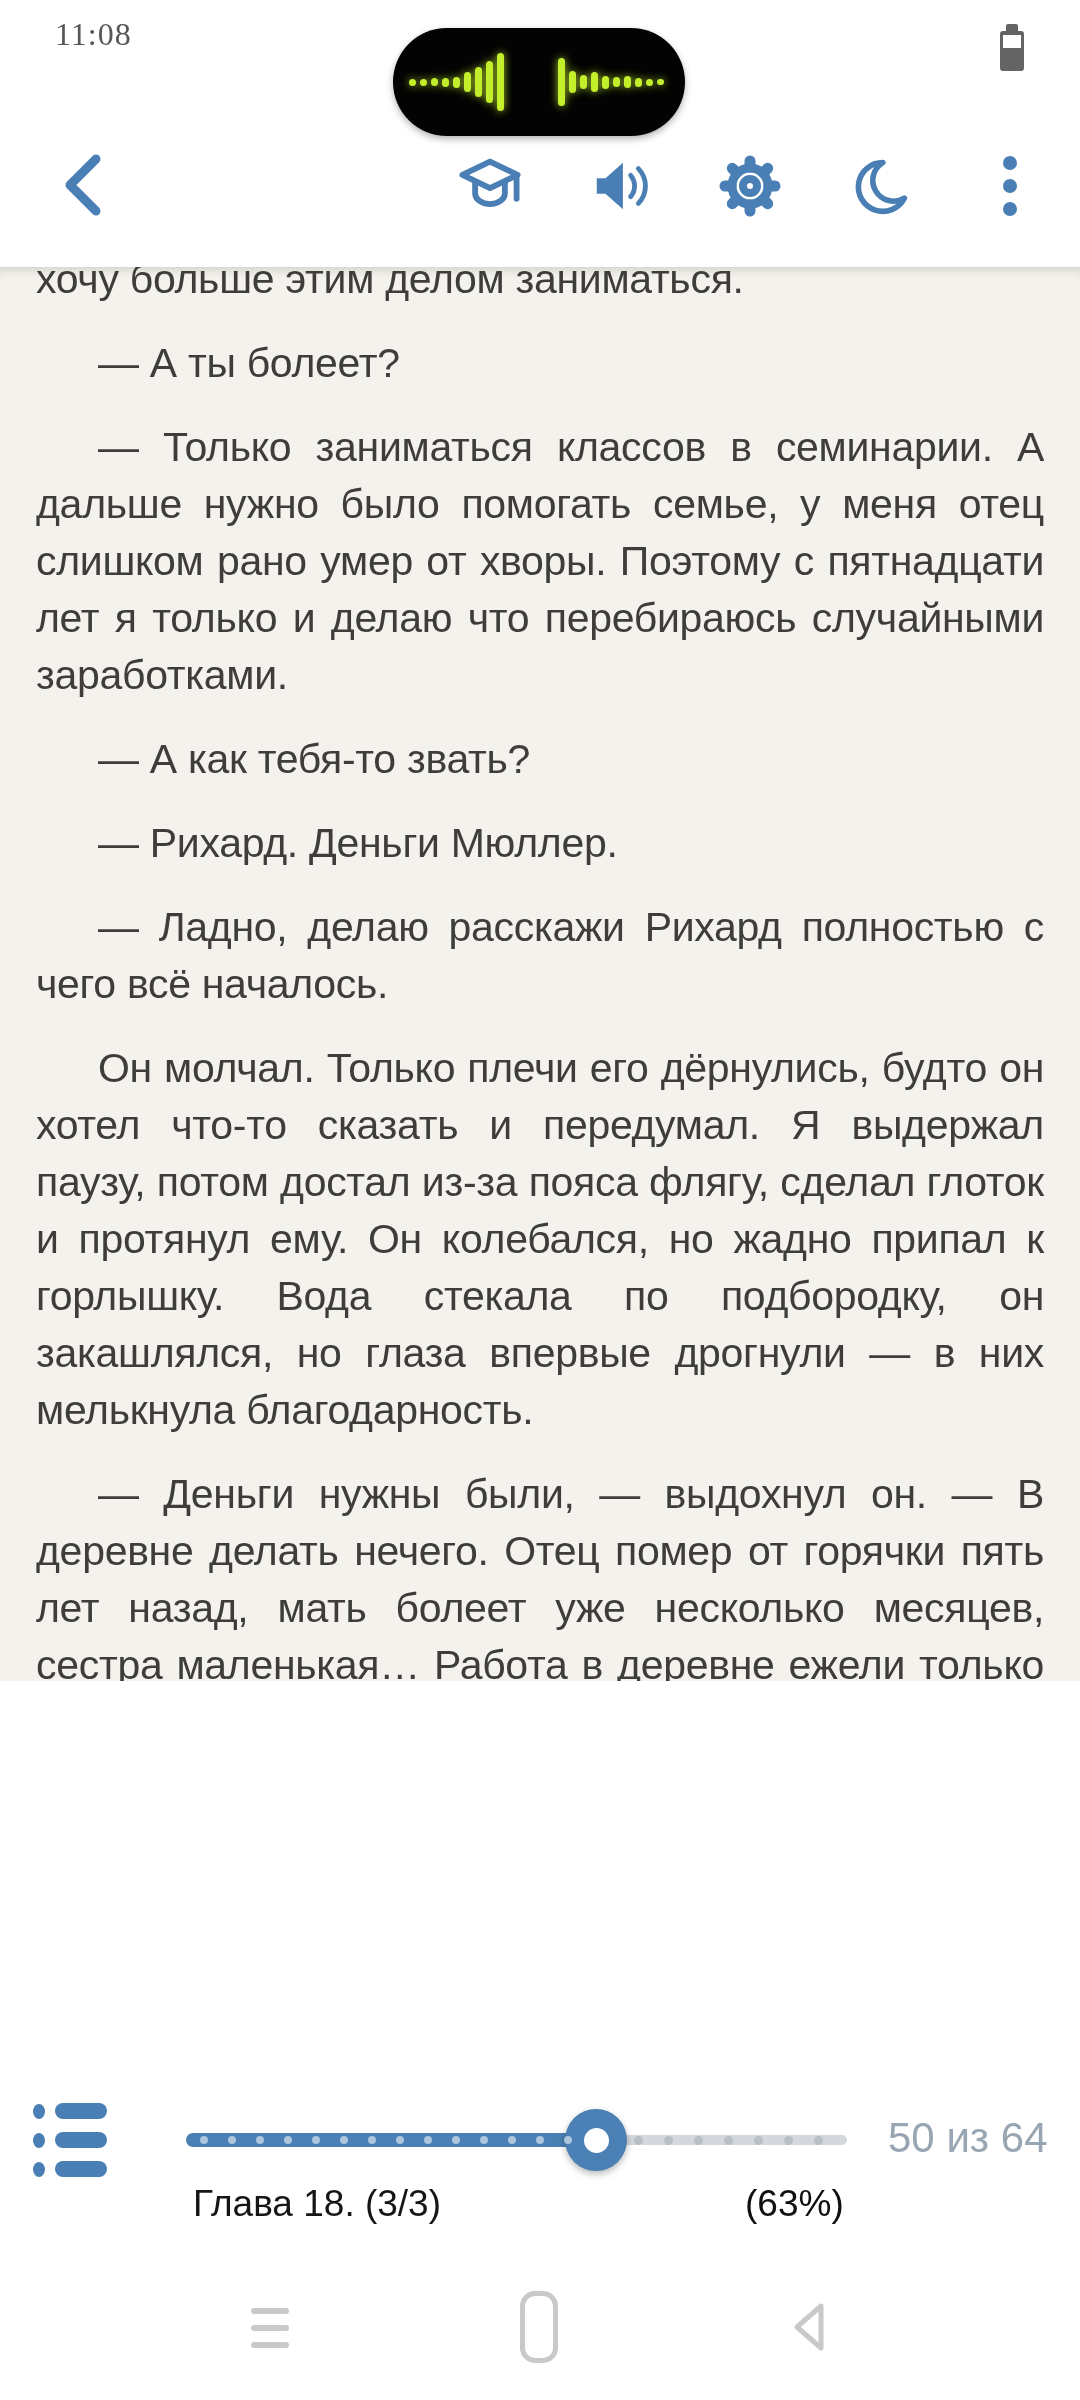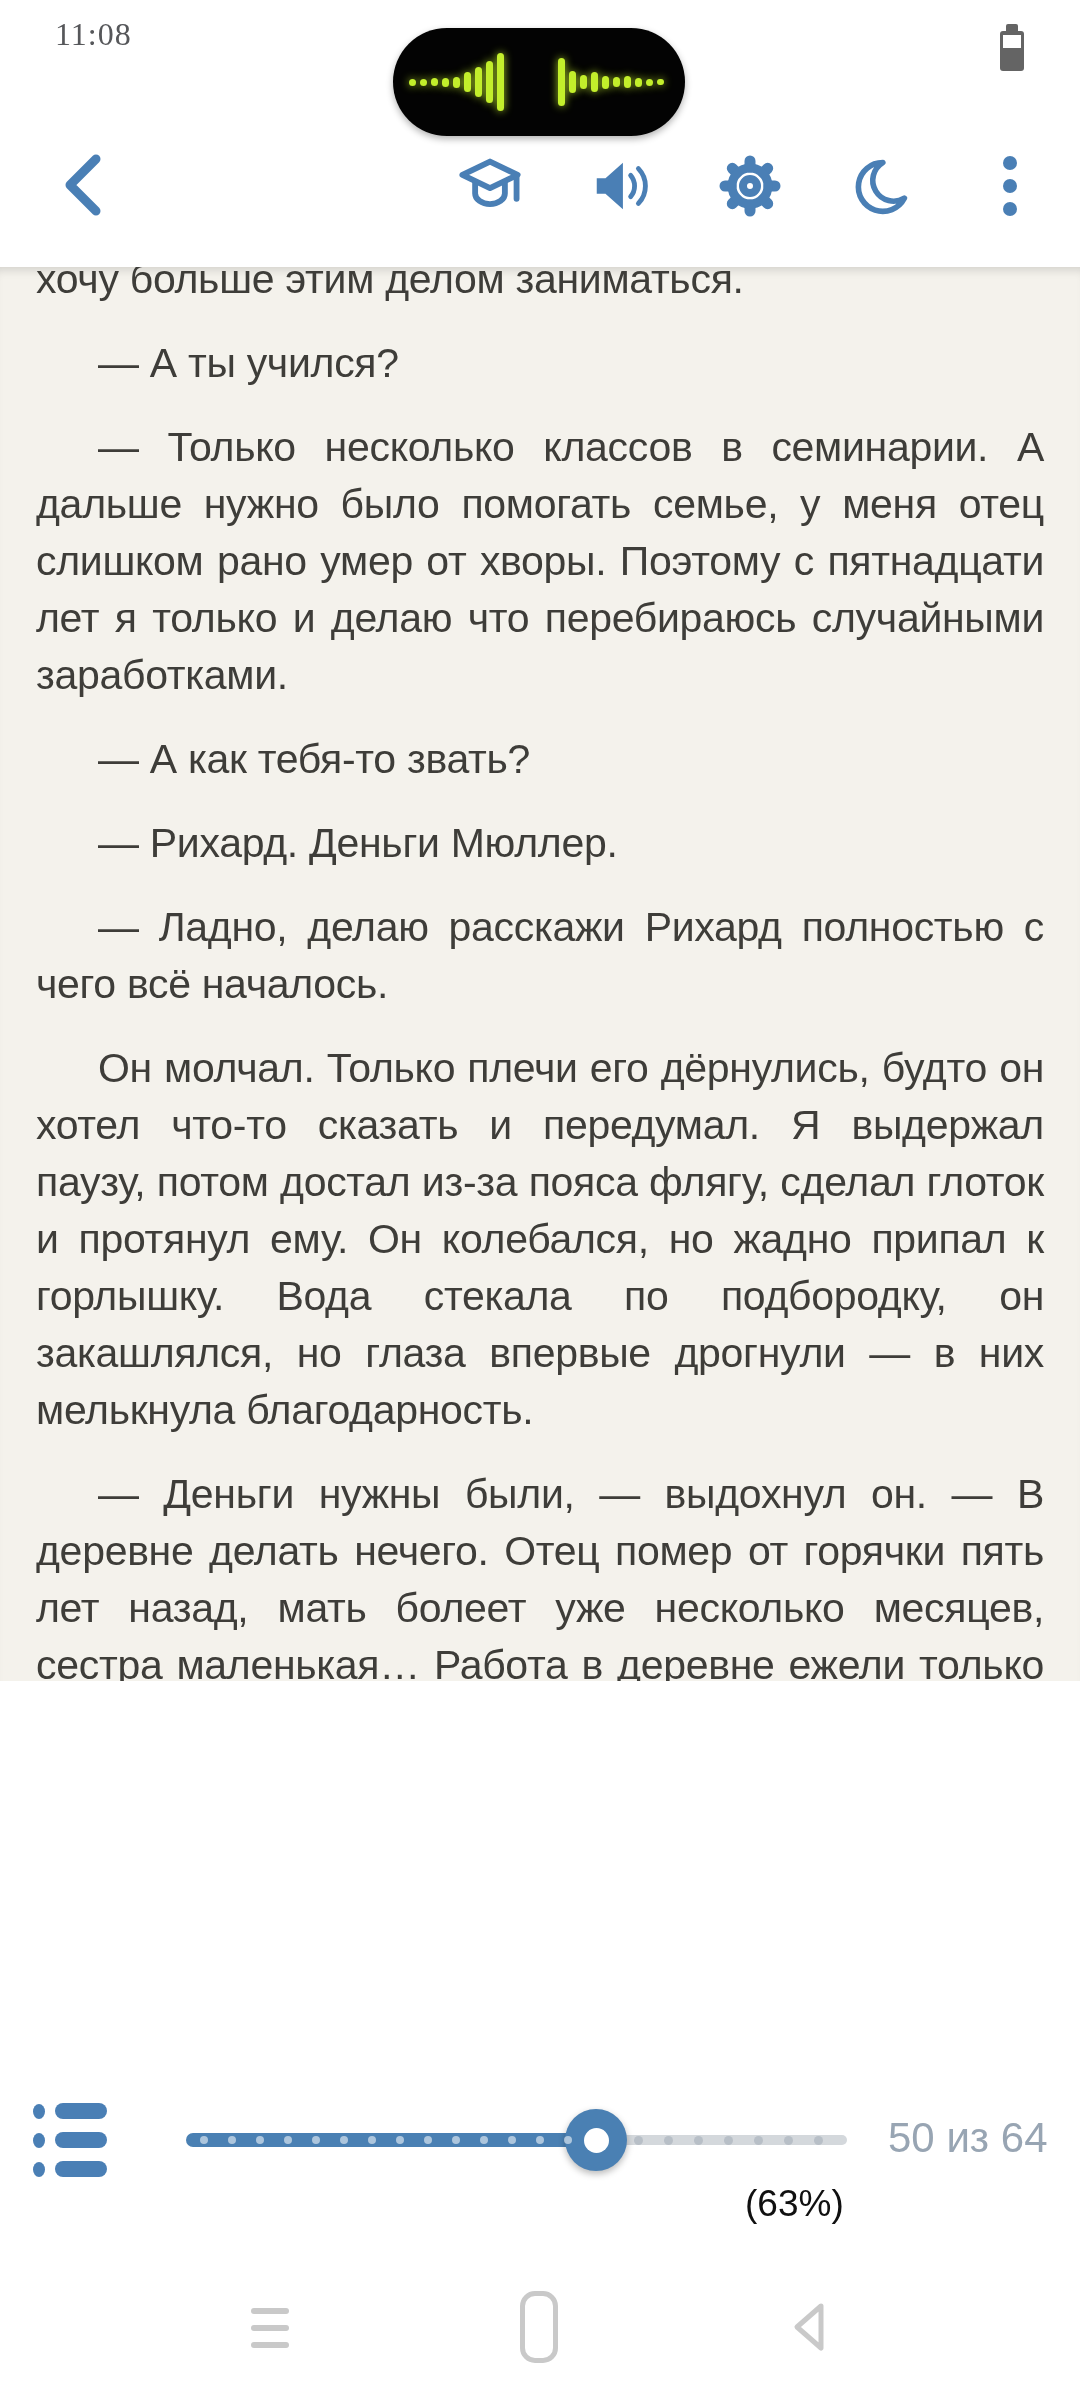--- a/index.html
+++ b/index.html
@@ -153,22 +153,22 @@
           <circle cx="9" cy="31" r="7" fill="#4a7fb5"></circle>
           <circle cx="9" cy="54" r="7" fill="#4a7fb5"></circle>
         </svg>
       </div>
     </div>
   </div>
 
   <div class="reader">
     <div class="text-col" id="text-col">
         <p class="">хочу больше этим делом заниматься.</p>
-        <p class="indent">— А ты учился?</p>
-        <p class="indent">— Только несколько классов в семинарии. А дальше нужно было помогать семье, у меня отец слишком рано умер от хворы. Поэтому с пятнадцати лет я только и делаю что перебираюсь случайными заработками.</p>
+        <p class="indent">— А ты болеет?</p>
+        <p class="indent">— Только заниматься классов в семинарии. А дальше нужно было помогать семье, у меня отец слишком рано умер от хворы. Поэтому с пятнадцати лет я только и делаю что перебираюсь случайными заработками.</p>
         <p class="indent">— А как тебя-то звать?</p>
         <p class="indent">— Рихард. Деньги Мюллер.</p>
         <p class="indent">— Ладно, делаю расскажи Рихард полностью с чего всё началось.</p>
         <p class="indent">Он молчал. Только плечи его дёрнулись, будто он хотел что-то сказать и передумал. Я выдержал паузу, потом достал из-за пояса флягу, сделал глоток и протянул ему. Он колебался, но жадно припал к горлышку. Вода стекала по подбородку, он закашлялся, но глаза впервые дрогнули — в них мелькнула благодарность.</p>
         <p class="indent">— Деньги нужны были, — выдохнул он. — В деревне делать нечего. Отец помер от горячки пять лет назад, мать болеет уже несколько месяцев, сестра маленькая… Работа в деревне ежели только на старосту, ток вот ведь он нашу семью не взлюбил.</p>
       </div>
   </div>
 
   <div class="toc-btn">
     <div>
@@ -210,20 +210,21 @@
       <div class="sl-dot" style="left: 448px; top: 3px; width: 9px; height: 9px; background: rgb(184, 191, 199);"></div>
       <div class="sl-dot" style="left: 478px; top: 3px; width: 9px; height: 9px; background: rgb(184, 191, 199);"></div>
       <div class="sl-dot" style="left: 508px; top: 3px; width: 9px; height: 9px; background: rgb(184, 191, 199);"></div>
       <div class="sl-dot" style="left: 538px; top: 3px; width: 9px; height: 9px; background: rgb(184, 191, 199);"></div>
       <div class="sl-dot" style="left: 568px; top: 3px; width: 9px; height: 9px; background: rgb(184, 191, 199);"></div>
       <div class="sl-dot" style="left: 598px; top: 3px; width: 9px; height: 9px; background: rgb(184, 191, 199);"></div>
       <div class="sl-dot" style="left: 628px; top: 3px; width: 9px; height: 9px; background: rgb(184, 191, 199);"></div>
     </div>
 
   <div class="pages-label">50 из 64</div>
+  <div class="chapter-label">Глава 18. (3/3)</div>
   <div class="percent-label">(63%)</div>
 
   <div class="nav-recents">
     <div>
       <div class="ln"></div>
         <div class="ln"></div>
         <div class="ln"></div>
     </div>
   </div>
   <div class="nav-home"></div>

